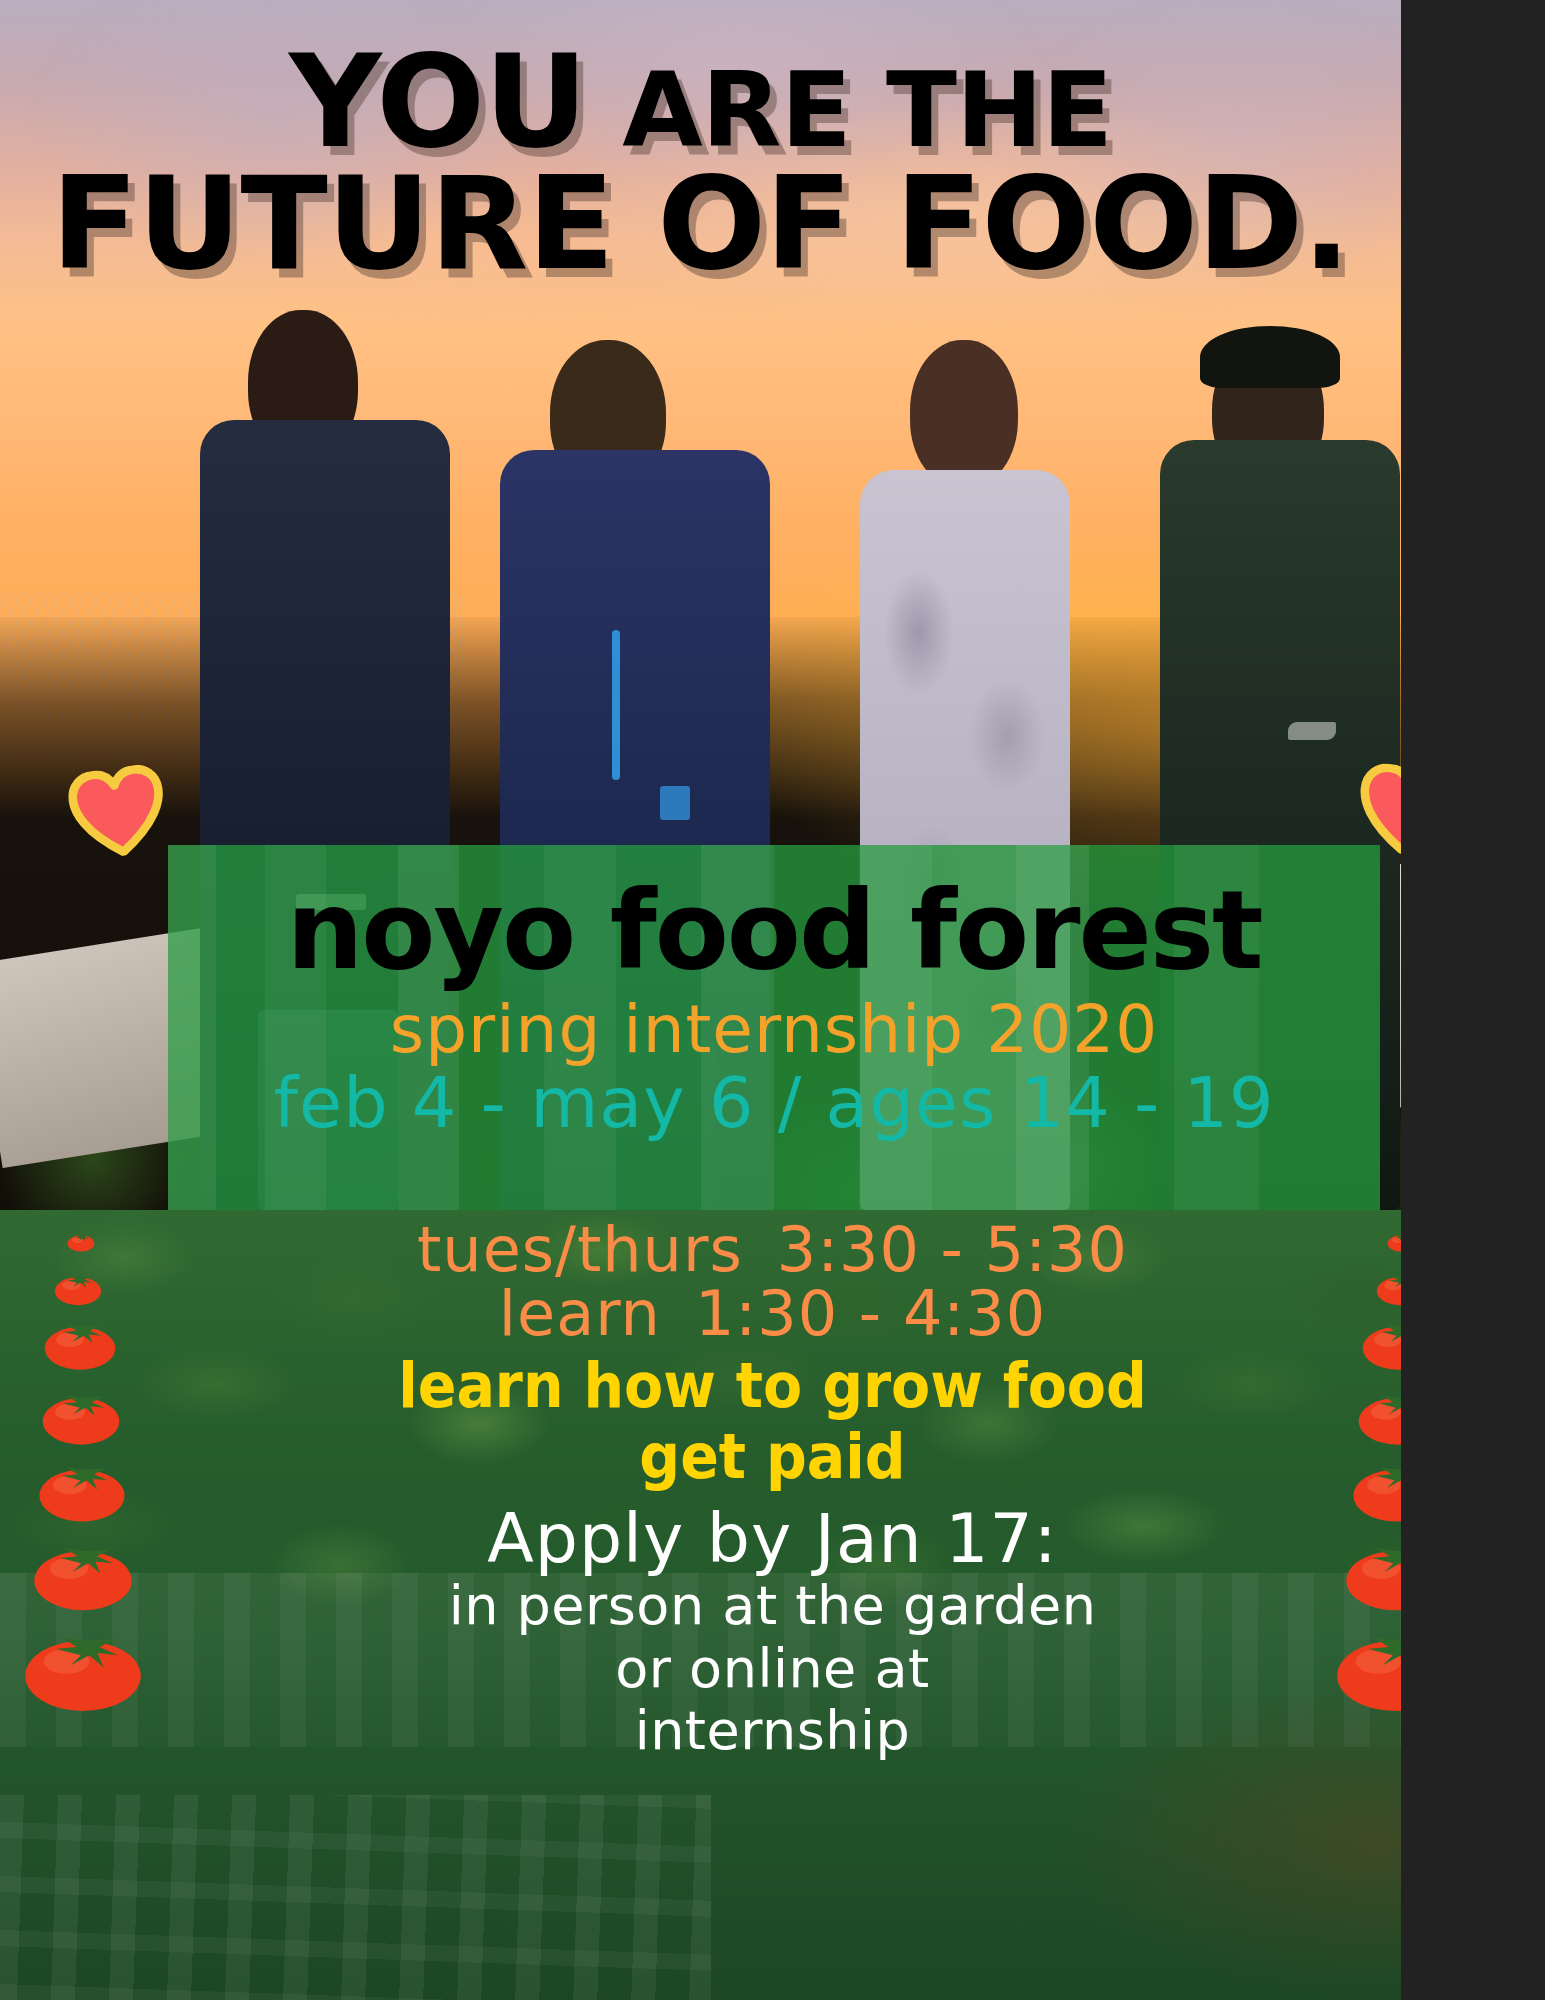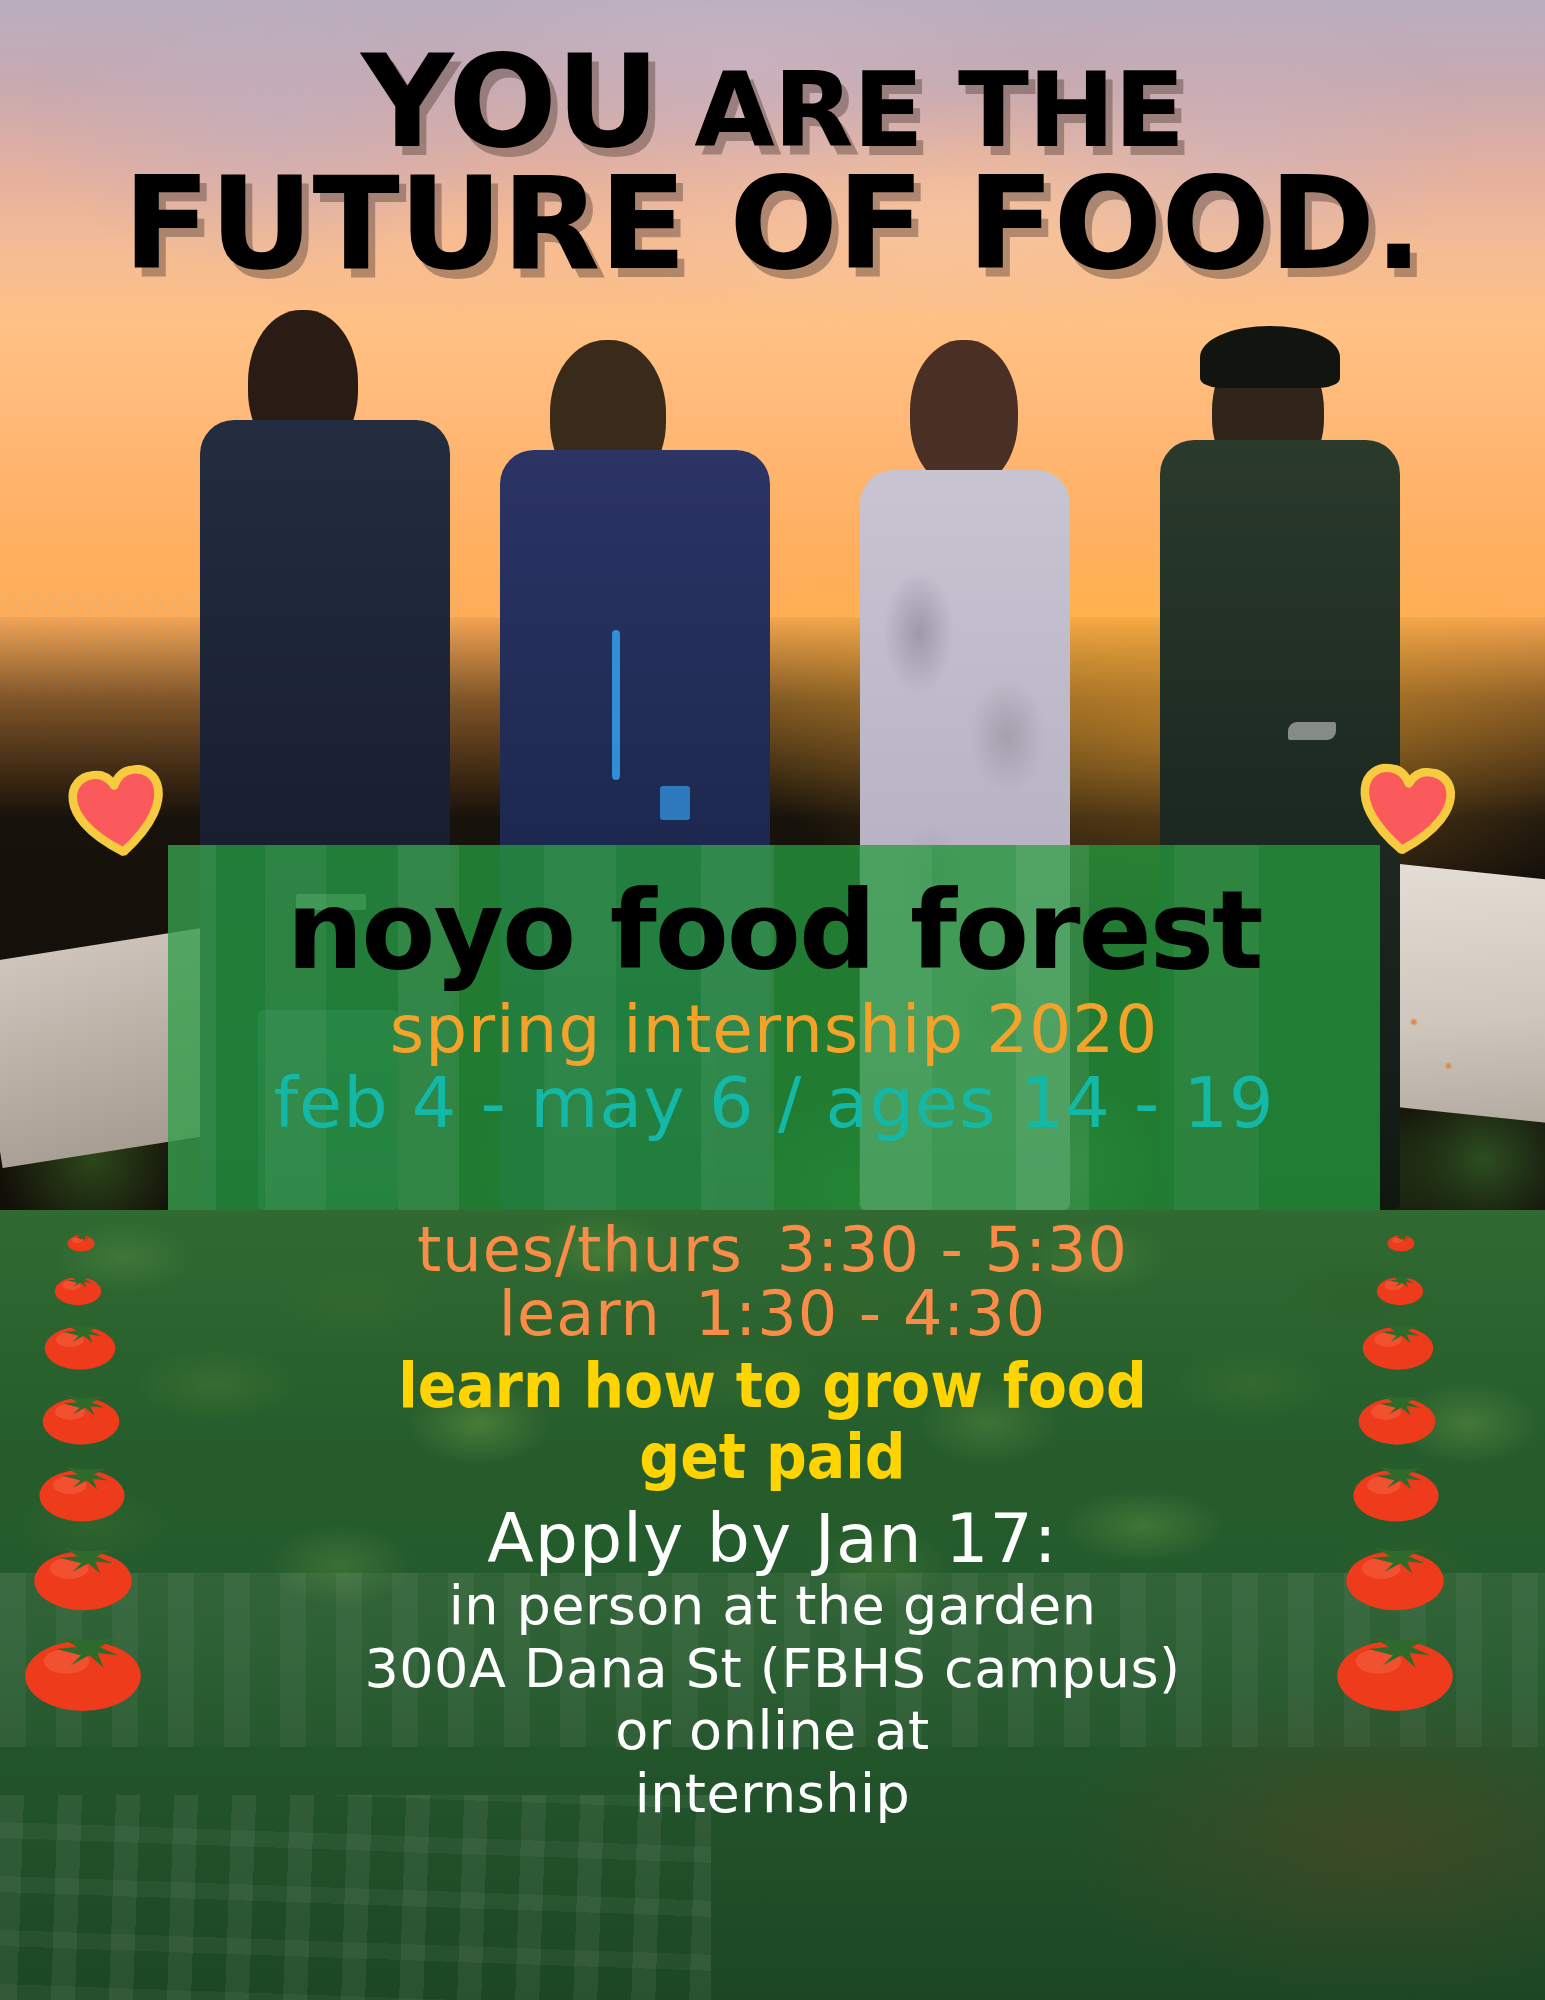--- a/index.html
+++ b/index.html
@@ -1,19 +1,19 @@
 <!DOCTYPE html>
 <html><head>
 <meta charset="utf-8">
 <style>
   html,body{margin:0;padding:0;background:#222;}
   *{box-sizing:border-box;}
   .poster{
     position:relative;
-    width:1545px;height:2000px;
+    width:1401px;height:2000px;
     overflow:hidden;
     font-family:"Liberation Sans",sans-serif;
     background:#1d4d21;
   }
 
   
   .photo{
     position:absolute;left:0;top:0;width:1545px;height:1210px;
     overflow:hidden;
   }
@@ -449,18 +449,17 @@
     </div>
     <div class="hand sched">
       <span>learn</span><span class="sp"></span><span>1:30 - 4:30</span>
     </div>
 
     <div class="learn">learn how to grow food</div>
     <div class="learn">get paid</div>
 
     <div class="hand apply">Apply by Jan 17:</div>
     <div class="hand white-line">in person at the garden</div>
-    <div class="hand white-line">300A Dana St (FBHS campus)</div>
     <div class="hand white-line">or online at</div>
     <div class="hand url-line">internship</div>
   </div>
 
 </div>
 
 </body></html>

